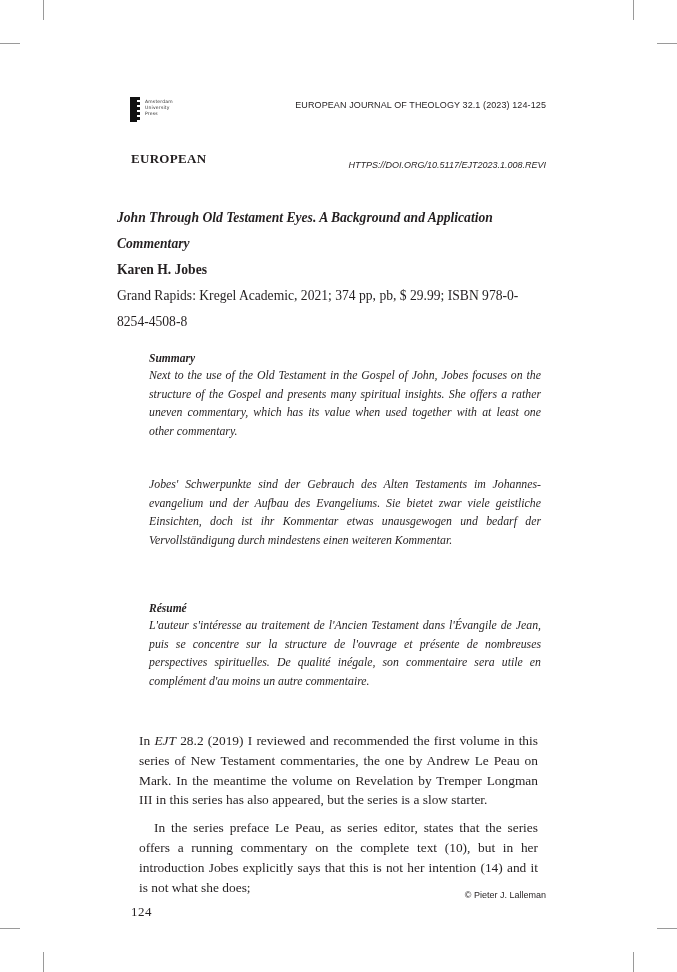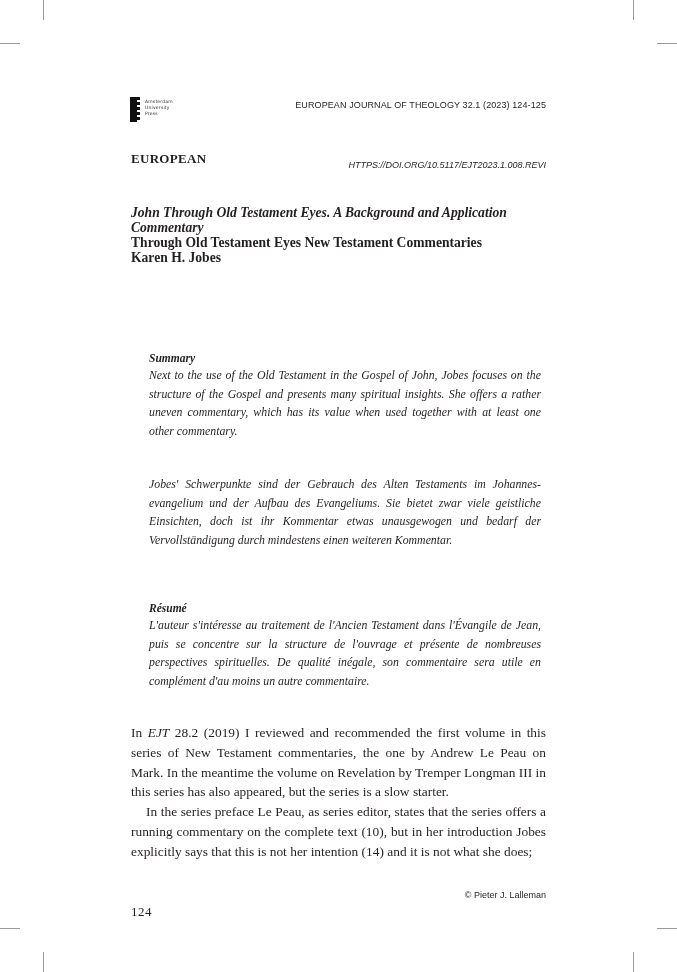--- a/index.html
+++ b/index.html
@@ -7,28 +7,28 @@
     .crop { position: absolute; background: #9a9a9a; }
     .logo { position: absolute; left: 130px; top: 97px; width: 8px; height: 25px; background: #111; }
     .logo::after { content: ""; position: absolute; right: -2px; top: 0; width: 3px; height: 25px;
       background: repeating-linear-gradient(to bottom, #111 0 3px, #fff 3px 5px); }
     .logo-text { position: absolute; left: 145px; top: 99px; font-family: "DejaVu Sans", sans-serif; font-size: 4.5px; line-height: 6px; color: #333; letter-spacing: 0.2px; }
     .logo-text div { white-space: nowrap; }
     .hdr { position: absolute; right: 131px; text-align: center; font-family: "Liberation Sans", sans-serif; color: #231f20; white-space: nowrap; }
     .hdr-journal { top: 100px; font-size: 9px; letter-spacing: 0.1px; }
     .hdr-doi { top: 112px; font-size: 9px; font-style: italic; margin-top: 48px; }
     .section-label { position: absolute; left: 131px; top: 151px; font-family: "Liberation Serif", serif; font-weight: bold; font-size: 13px; letter-spacing: 0.3px; }
-    .bookinfo { position: absolute; left: 131px; top: 205px; width: 420px; font-family: "Liberation Serif", serif; font-size: 13.6px; line-height: 15px; }
+    .bookinfo { position: absolute; left: 117px; top: 205px; width: 420px; font-family: "Liberation Serif", serif; font-size: 13.6px; line-height: 26px; }
     .bookinfo .title { font-style: italic; font-weight: bold; }
     .bookinfo .series, .bookinfo .author { font-weight: bold; }
     .abstract { position: absolute; left: 149px; width: 392px; font-family: "Liberation Serif", serif; font-style: italic; }
     .abstract h4 { margin: 0; font-size: 11.5px; font-weight: bold; line-height: 16px; }
     .abstract p { margin: 0; font-size: 11.8px; line-height: 18.6px; text-align: justify; }
     .body-text { position: absolute; left: 131px; top: 723px; width: 415px; font-family: "Liberation Serif", serif; font-size: 13.4px; line-height: 19.8px; text-align: justify; }
-    .body-text p { margin: 0; }
+    .body-text p { margin: 8px; }
     .body-text p.indent { text-indent: 15px; }
     .footer-page { position: absolute; left: 131px; top: 868px; font-family: "Liberation Serif", serif; font-size: 13px; letter-spacing: 0.5px; margin-top: 36px; }
     .footer-copy { position: absolute; right: 131px; top: 890px; font-family: "Liberation Sans", sans-serif; font-size: 9px; }
   </style>
 </head>
 <body>
 
 <div class="crop" style="left:43px;top:0;width:1px;height:20px;"></div>
 <div class="crop" style="left:0;top:43px;width:20px;height:1px;"></div>
 <div class="crop" style="left:633px;top:0;width:1px;height:20px;"></div>
@@ -44,22 +44,22 @@
   <div>University</div>
   <div>Press</div>
 </div>
 <div class="hdr hdr-journal">EUROPEAN JOURNAL OF THEOLOGY 32.1 (2023) 124-125</div>
 <div class="hdr hdr-doi">HTTPS://DOI.ORG/10.5117/EJT2023.1.008.REVI</div>
 
 <div class="section-label">EUROPEAN</div>
 
 <div class="bookinfo">
   <div class="title">John Through Old Testament Eyes. A Background and Application Commentary</div>
-  <div class="series">Through Old Testament Eyes New Testament Commentaries</div>
   <div class="author">Karen H. Jobes</div>
+  <div class="pub">Grand Rapids: Kregel Academic, 2021; 374 pp, pb, $ 29.99; ISBN 978-0-8254-4508-8</div>
 </div>
 
 <div class="abstract" style="top:350px;">
   <h4>Summary</h4>
   <p>Next to the use of the Old Testament in the Gospel of John, Jobes focuses on the structure of the Gospel and presents many spiritual insights. She offers a rather uneven commentary, which has its value when used together with at least one other commentary.</p>
 </div>
 
 <div class="abstract" style="top:475px;">
   <p>Jobes' Schwerpunkte sind der Gebrauch des Alten Testaments im Johannes-evangelium und der Aufbau des Evangeliums. Sie bietet zwar viele geistliche Einsichten, doch ist ihr Kommentar etwas unausgewogen und bedarf der Vervollständigung durch mindestens einen weiteren Kommentar.</p>
 </div>

